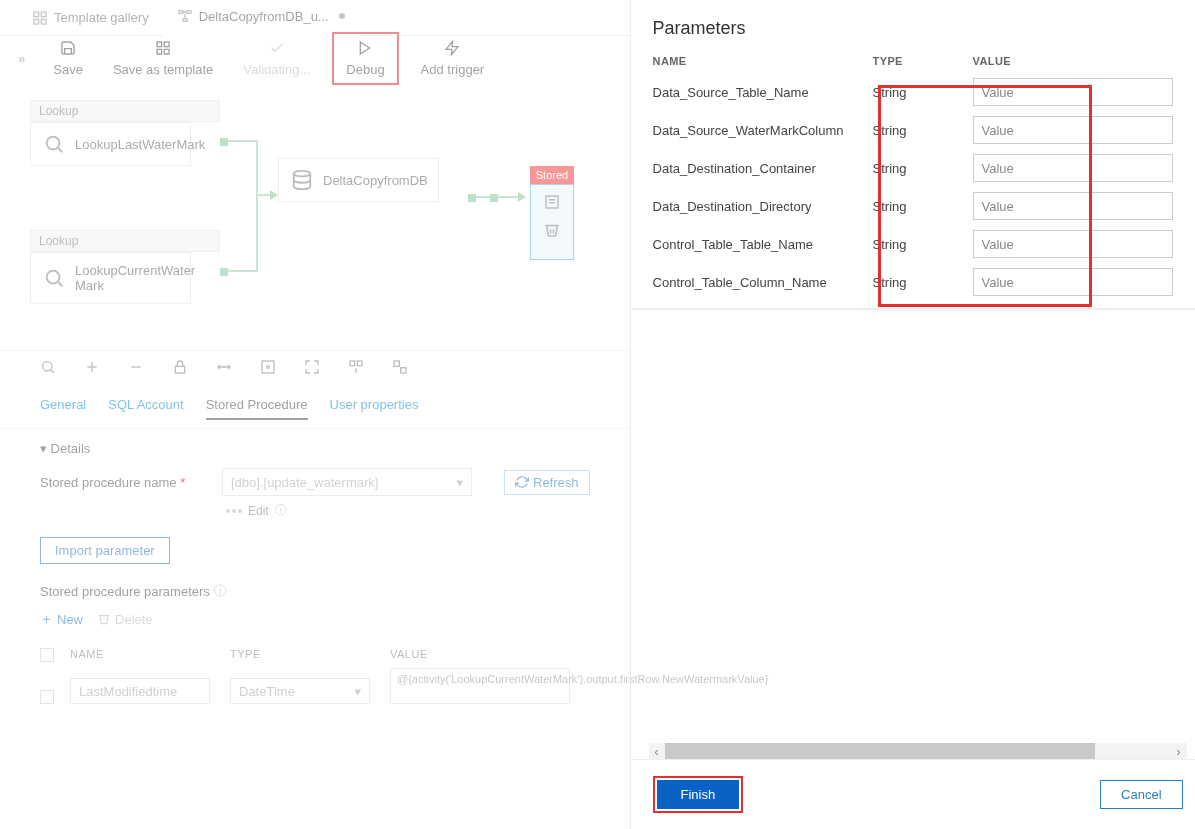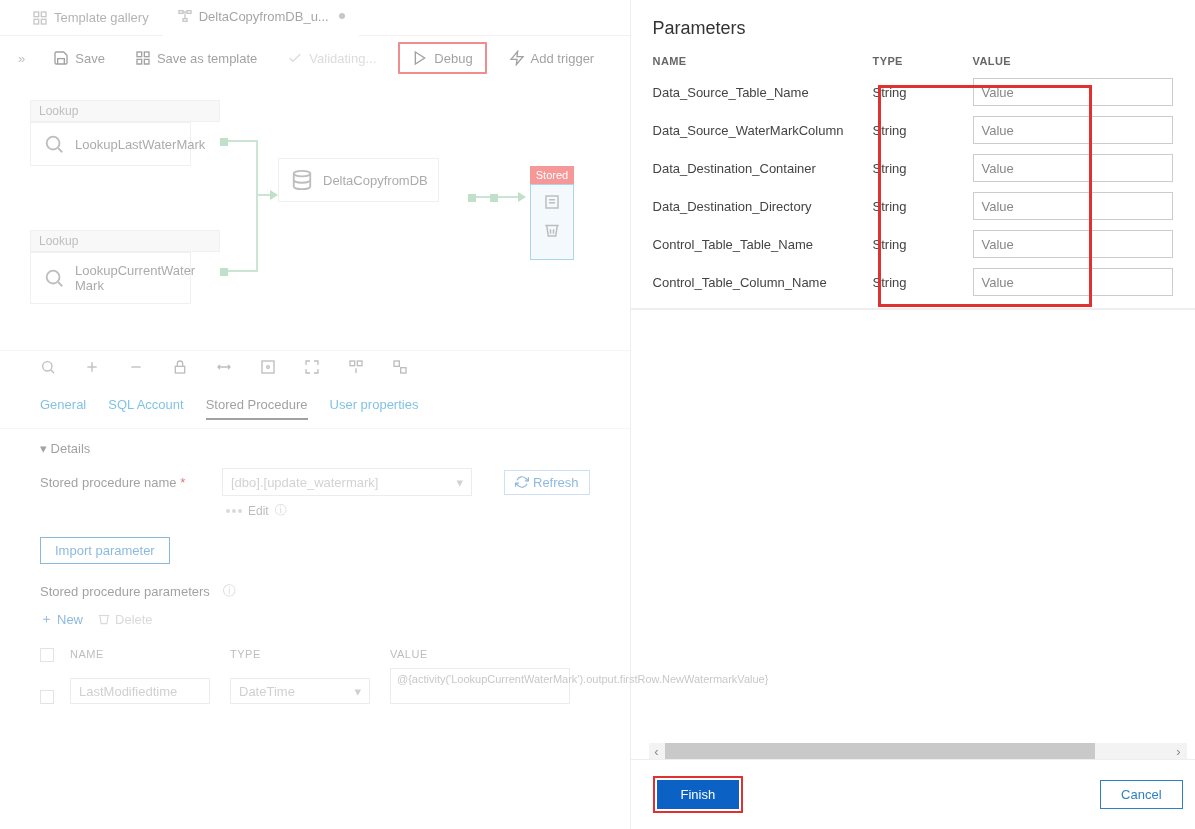--- a/index.html
+++ b/index.html
@@ -6,21 +6,21 @@
   html, body { margin:0; padding:0; font-family: "Segoe UI", -apple-system, BlinkMacSystemFont, sans-serif; font-size:13px; color:#333; background:#fff; width:1195px; height:829px; overflow:hidden; }
   .root { display:flex; height:829px; }
   .left { flex: 0 0 578px; height:100%; border-right:1px solid #e0e0e0; position:relative; opacity:0.55; }
   .tabs { display:flex; align-items:center; height:36px; border-bottom:1px solid #e5e5e5; padding-left:18px; gap:0; }
   .tab { display:flex; align-items:center; gap:6px; padding:0 14px; height:36px; color:#767676; cursor:pointer; }
   .tab.active { border-bottom:3px solid #fff; color:#5b5b5b; }
   .tab .tab-icon { width:16px; height:16px; color:#999; }
   .tab .dot { width:6px; height:6px; border-radius:50%; background:#999; margin-left:4px; }
   .toolbar { display:flex; align-items:center; height:44px; padding-left:18px; gap:14px; color:#666; }
   .toolbar .chev { color:#888; margin-right:6px; }
-  .tb-btn { display:flex; align-items:center; gap:6px; padding:3px 8px; color:#555; cursor:pointer; font-size:13px; }
+  .tb-btn { display:flex; align-items:center; gap:6px; padding:3px 8px; color:#555; cursor:pointer; font-size:13px;flex-direction:column; }
   .tb-btn.val { color:#bfbfbf; }
   .tb-btn svg { width:16px; height:16px; }
   .tb-btn.debug { border:2px solid #e03030; border-radius:1px; padding:6px 12px; }
   .canvas { position:relative; height:270px; padding:20px 28px; }
   .node-group { position:absolute; }
   .node-label { font-size:12px; color:#888; border:1px solid #e4e4e4; background:#f3f3f3; padding:3px 8px; width:190px; }
   .node-body { border:1px solid #e4e4e4; background:#fff; padding:10px 12px; display:flex; align-items:center; gap:10px; width:161px; color:#666; }
   .node-body .act-icon { width:22px; height:22px; color:#888; flex-shrink:0; }
   .stored-node { position:absolute; left:530px; top:176px; width:44px; }
   .stored-head { background:#ef4444; color:#fff; font-size:11px; padding:3px 5px; text-align:center; }
@@ -35,21 +35,21 @@
   .details-h { display:flex; align-items:center; gap:4px; color:#555; margin-bottom:12px; }
   .field-row { display:flex; align-items:center; gap:12px; margin-bottom:6px; }
   .field-label { width:170px; color:#555; }
   .field-label .req { color:#c00; }
   .sp-select { flex:0 0 250px; border:1px solid #ddd; height:28px; display:flex; align-items:center; justify-content:space-between; padding:0 8px; color:#aeaeae; }
   .refresh-btn { border:1px solid #a7c9e8; color:#2f7fc4; padding:4px 10px; margin-left:20px; display:flex; gap:4px; align-items:center; }
   .edit-line { margin-left:186px; color:#888; font-size:12px; display:flex; gap:6px; align-items:center; }
   .chip-holes { display:flex; gap:2px; }
   .chip-holes span { width:4px; height:4px; border-radius:50%; background:#bbb; }
   .import-btn { margin-top:18px; border:1px solid #2f7fc4; color:#2f7fc4; padding:5px 14px; display:inline-block; cursor:pointer; }
-  .subhead { margin-top:18px; color:#555; display:flex; align-items:center; gap:13px; }
+  .subhead { margin-top:18px; color:#555; display:flex; align-items:center; gap:4px; }
   .inline-actions { margin-top:10px; display:flex; gap:14px; }
   .inline-actions .new { color:#2f7fc4; display:flex; align-items:center; gap:4px; }
   .inline-actions .del { color:#bbb; display:flex; align-items:center; gap:4px; }
   .param-table { margin-top:14px; }
   .pt-head { display:flex; color:#888; font-size:11px; letter-spacing:0.5px; padding:6px 0; }
   .pt-head .c0 { width:30px; }
   .pt-head .c1 { width:160px; }
   .pt-head .c2 { width:160px; }
   .pt-head .c3 { flex:1; }
   .pt-row { display:flex; align-items:flex-end; }

